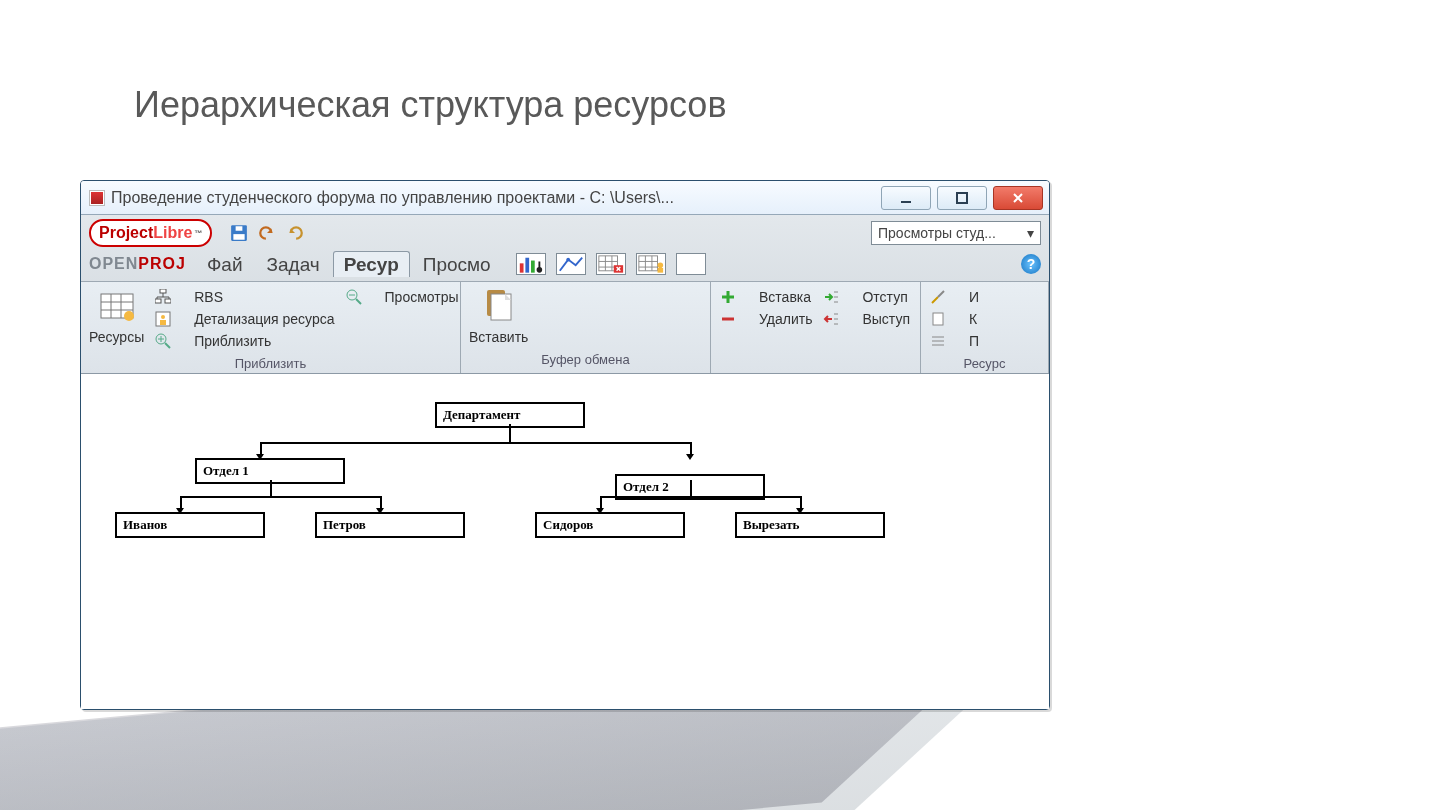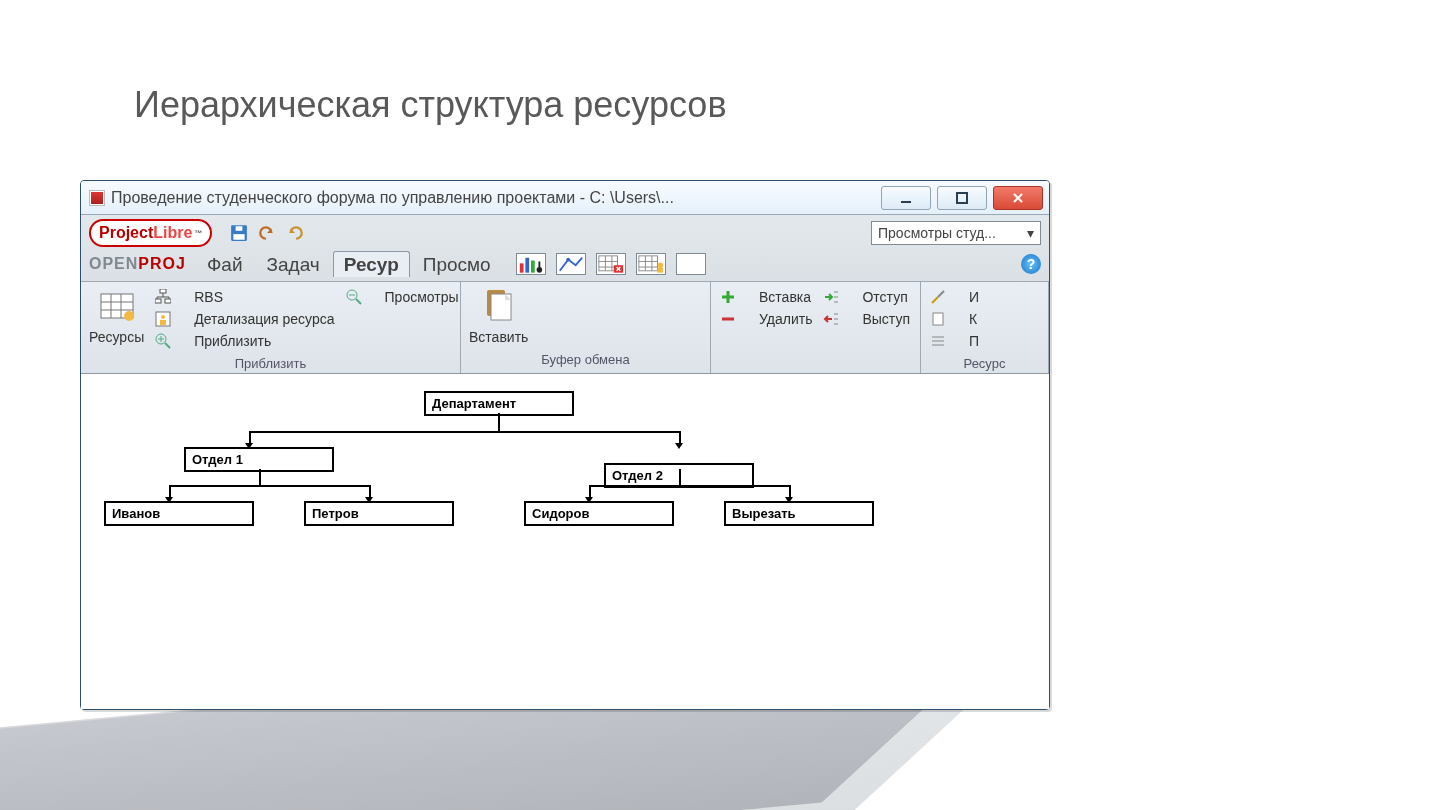--- a/index.html
+++ b/index.html
@@ -52,21 +52,21 @@
   .rgroup { background:linear-gradient(#e8eef3,#dde3e9); border-right:1px solid #9ea9b3; padding:4px 8px 2px 8px; display:flex; flex-direction:column; }
   .rgroup .rows { display:flex; gap:10px; }
   .rgroup .gtitle { text-align:center; font-size:13px; color:#556; padding-top:4px; }
   .ritem { display:flex; align-items:center; gap:22px; font-size:14px; color:#333; height:22px; white-space:nowrap; }
   .ricon { width:18px; height:18px; display:inline-flex; align-items:center; justify-content:center; }
   .ricon svg { width:16px; height:16px; }
   .big { width:40px; height:40px; display:flex; align-items:center; justify-content:center; }
 
   
   .content { position:absolute; left:0; right:0; top:207px; bottom:0; background:#fff; overflow:hidden; }
-  .org { position:relative; width:900px; height:220px; margin:3px; }
+  .org { position:relative; width:900px; height:220px; margin:14px;font-family:Liberation Serif, serif; }
   .node {
     position:absolute; border:2px solid #000; background:#fff; padding:3px 6px;
     font-size:13px; font-weight:bold; color:#000; text-align:left;
   }
   .arrowhead {
     position:absolute; width:0; height:0; border-left:4px solid transparent; border-right:4px solid transparent; border-top:6px solid #000;
   }
   .hline { position:absolute; height:2px; background:#000; }
   .vline { position:absolute; width:2px; background:#000; }
 

